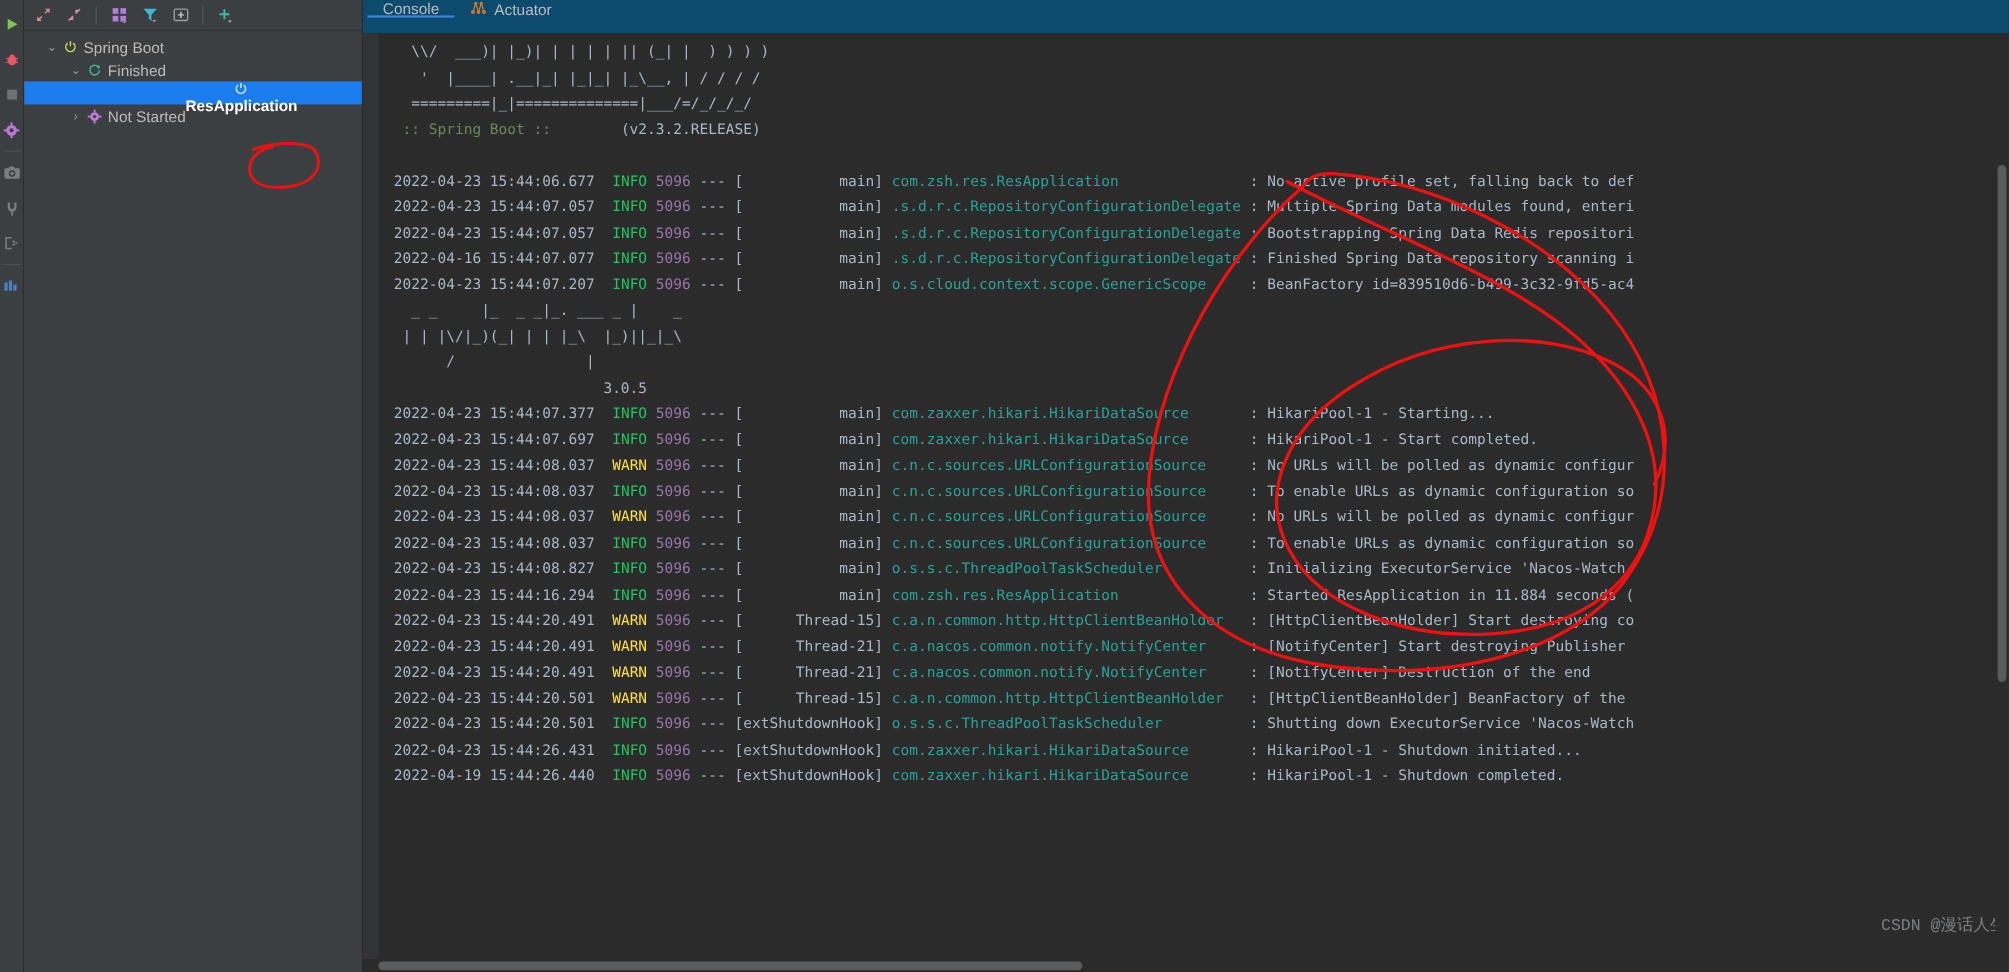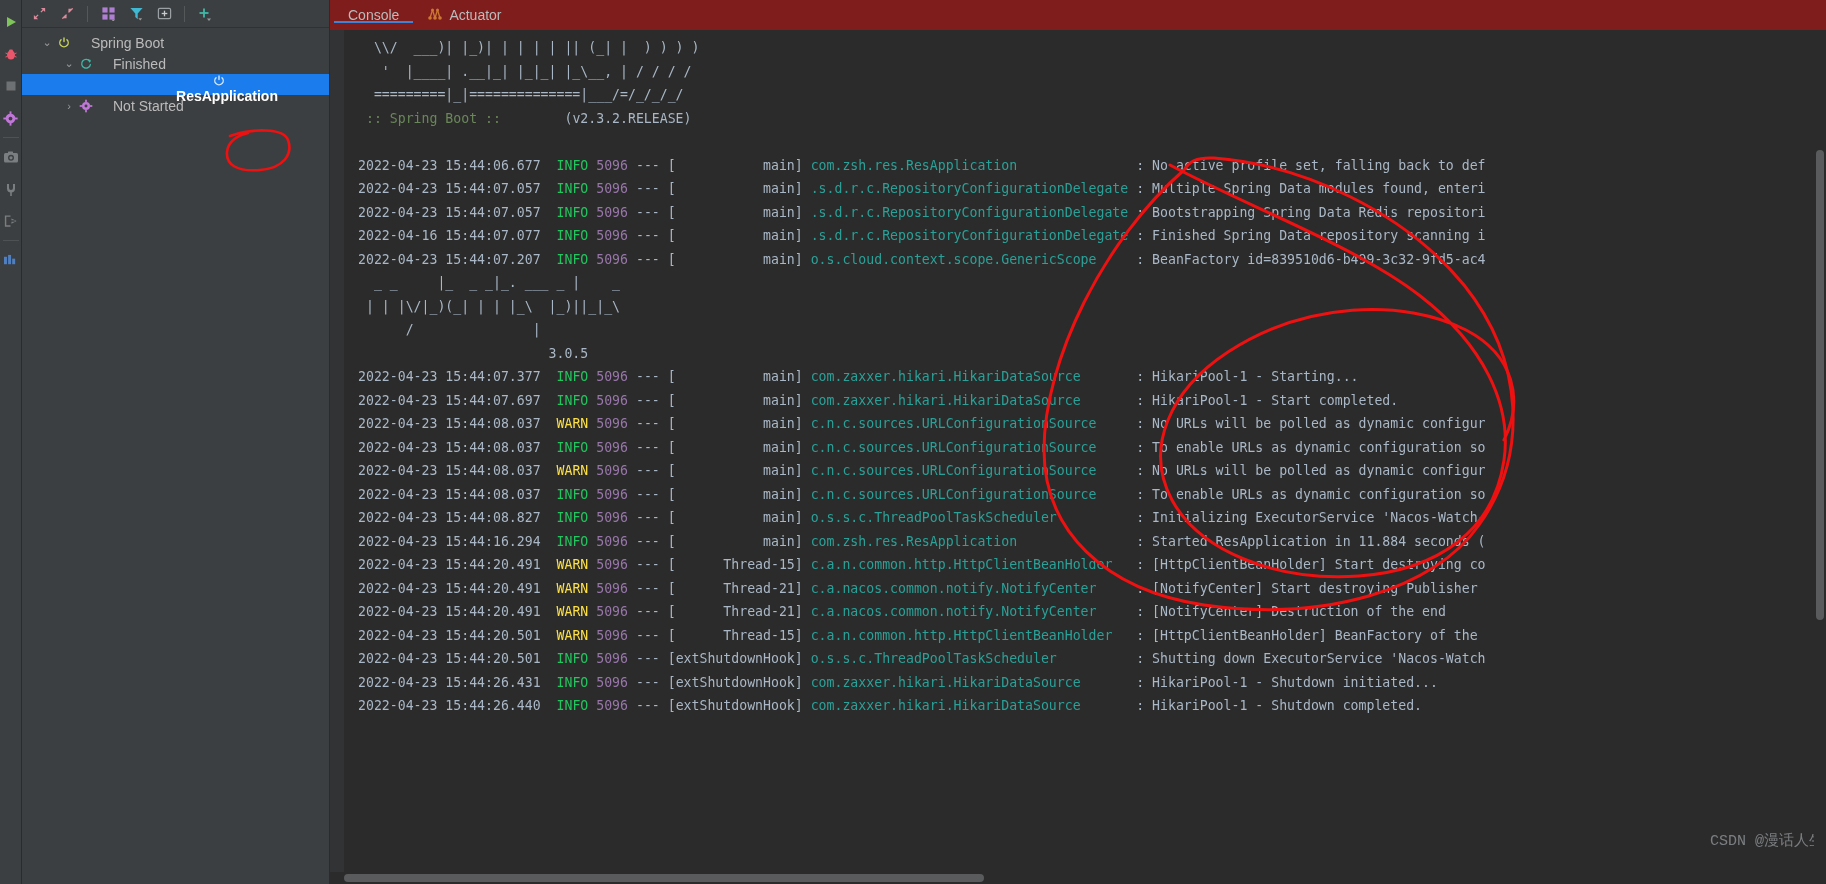--- a/index.html
+++ b/index.html
@@ -81,32 +81,32 @@
   .trow {
     height: 21px; display: flex; align-items: center;
     color: #bbbbbb; font-size: 14px; white-space: nowrap;
   }
   .trow.sel { background: #1a7ced; color: #ffffff; font-weight: bold; }
   .twist {
     width: 14px; display: flex; align-items: center; justify-content: center;
     color: #9a9a9a; font-size: 11px;
   }
   .ticon { width: 20px; display: flex; align-items: center; justify-content: center; }
-  .tlabel { margin-left: 17px; }
+  .tlabel { margin-left: 2px; }
 
   
   .console {
     flex: 1 1 auto; min-width: 0;
     display: flex; flex-direction: column;
     background: #2b2b2b;
   }
   .tabsrow {
     height: 30px; flex: 0 0 30px;
-    background: #7f1d1d;
-    display: flex; align-items: center;
+    background: #0c4a6e;
+    display: flex; align-items: flex-start;
     padding-left: 4px;
   }
   .tab {
     display: flex; align-items: center; gap: 6px;
     padding: 0 14px;
     color: #bbbbbb; font-size: 14px;
     position: relative;
   }
   .tab.active::after {
     content: ""; position: absolute; left: 0; right: 0; bottom: 0;
@@ -423,21 +423,21 @@
 <span class="c-date">2022-04-23 15:44:08.037</span>  <span class="c-warn">WARN</span> <span class="c-pid">5096</span> <span class="c-dash">---</span> <span class="c-thread">[           main]</span> <span class="c-logger">c.n.c.sources.URLConfigurationSource    </span> <span class="c-msg">: No URLs will be polled as dynamic configur</span>
 <span class="c-date">2022-04-23 15:44:08.037</span>  <span class="c-info">INFO</span> <span class="c-pid">5096</span> <span class="c-dash">---</span> <span class="c-thread">[           main]</span> <span class="c-logger">c.n.c.sources.URLConfigurationSource    </span> <span class="c-msg">: To enable URLs as dynamic configuration so</span>
 <span class="c-date">2022-04-23 15:44:08.827</span>  <span class="c-info">INFO</span> <span class="c-pid">5096</span> <span class="c-dash">---</span> <span class="c-thread">[           main]</span> <span class="c-logger">o.s.s.c.ThreadPoolTaskScheduler         </span> <span class="c-msg">: Initializing ExecutorService 'Nacos-Watch-</span>
 <span class="c-date">2022-04-23 15:44:16.294</span>  <span class="c-info">INFO</span> <span class="c-pid">5096</span> <span class="c-dash">---</span> <span class="c-thread">[           main]</span> <span class="c-logger">com.zsh.res.ResApplication              </span> <span class="c-msg">: Started ResApplication in 11.884 seconds (</span>
 <span class="c-date">2022-04-23 15:44:20.491</span>  <span class="c-warn">WARN</span> <span class="c-pid">5096</span> <span class="c-dash">---</span> <span class="c-thread">[      Thread-15]</span> <span class="c-logger">c.a.n.common.http.HttpClientBeanHolder  </span> <span class="c-msg">: [HttpClientBeanHolder] Start destroying co</span>
 <span class="c-date">2022-04-23 15:44:20.491</span>  <span class="c-warn">WARN</span> <span class="c-pid">5096</span> <span class="c-dash">---</span> <span class="c-thread">[      Thread-21]</span> <span class="c-logger">c.a.nacos.common.notify.NotifyCenter    </span> <span class="c-msg">: [NotifyCenter] Start destroying Publisher</span>
 <span class="c-date">2022-04-23 15:44:20.491</span>  <span class="c-warn">WARN</span> <span class="c-pid">5096</span> <span class="c-dash">---</span> <span class="c-thread">[      Thread-21]</span> <span class="c-logger">c.a.nacos.common.notify.NotifyCenter    </span> <span class="c-msg">: [NotifyCenter] Destruction of the end</span>
 <span class="c-date">2022-04-23 15:44:20.501</span>  <span class="c-warn">WARN</span> <span class="c-pid">5096</span> <span class="c-dash">---</span> <span class="c-thread">[      Thread-15]</span> <span class="c-logger">c.a.n.common.http.HttpClientBeanHolder  </span> <span class="c-msg">: [HttpClientBeanHolder] BeanFactory of the</span>
 <span class="c-date">2022-04-23 15:44:20.501</span>  <span class="c-info">INFO</span> <span class="c-pid">5096</span> <span class="c-dash">---</span> <span class="c-thread">[extShutdownHook]</span> <span class="c-logger">o.s.s.c.ThreadPoolTaskScheduler         </span> <span class="c-msg">: Shutting down ExecutorService 'Nacos-Watch</span>
 <span class="c-date">2022-04-23 15:44:26.431</span>  <span class="c-info">INFO</span> <span class="c-pid">5096</span> <span class="c-dash">---</span> <span class="c-thread">[extShutdownHook]</span> <span class="c-logger">com.zaxxer.hikari.HikariDataSource      </span> <span class="c-msg">: HikariPool-1 - Shutdown initiated...</span>
-<span class="c-date">2022-04-23 15:44:26.440</span>  <span class="c-info">INFO</span> <span class="c-pid">5096</span> <span class="c-dash">---</span> <span class="c-thread">[extShutdownHook]</span> <span class="c-logger">com.zaxxer.hikari.HikariDataSource      </span> <span class="c-msg">: HikariPool-1 - Shutdown completed.</span>
+<span class="c-date">2022-04-19 15:44:26.440</span>  <span class="c-info">INFO</span> <span class="c-pid">5096</span> <span class="c-dash">---</span> <span class="c-thread">[extShutdownHook]</span> <span class="c-logger">com.zaxxer.hikari.HikariDataSource      </span> <span class="c-msg">: HikariPool-1 - Shutdown completed.</span>
 </pre>
 
           <svg class="annot" width="1490" height="820" viewBox="0 0 1490 820" style="position:absolute; left:0; top:0;">
             <path d="M826 135
                      C900 175 1010 215 1075 265
                      C1140 315 1168 375 1160 430
                      C1150 500 1095 540 1015 546
                      C930 552 855 520 828 470
                      C800 418 826 360 884 322
                      C960 272 1060 268 1122 300

